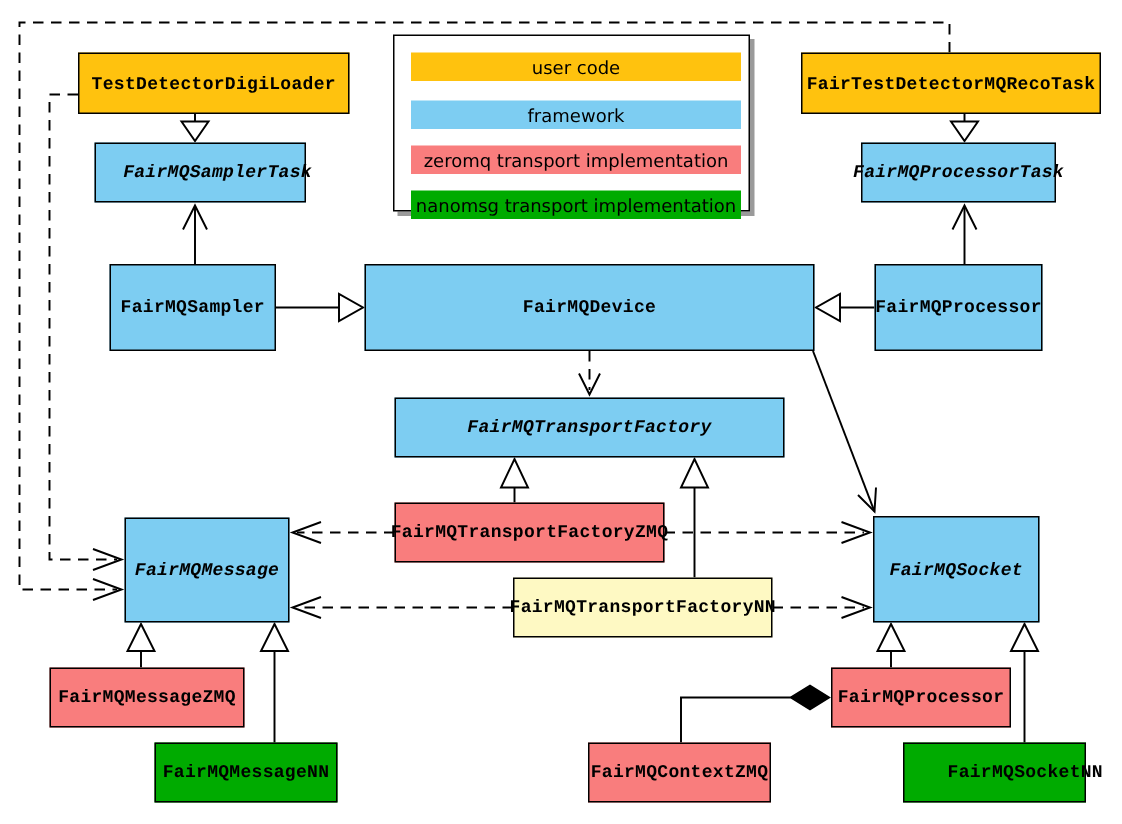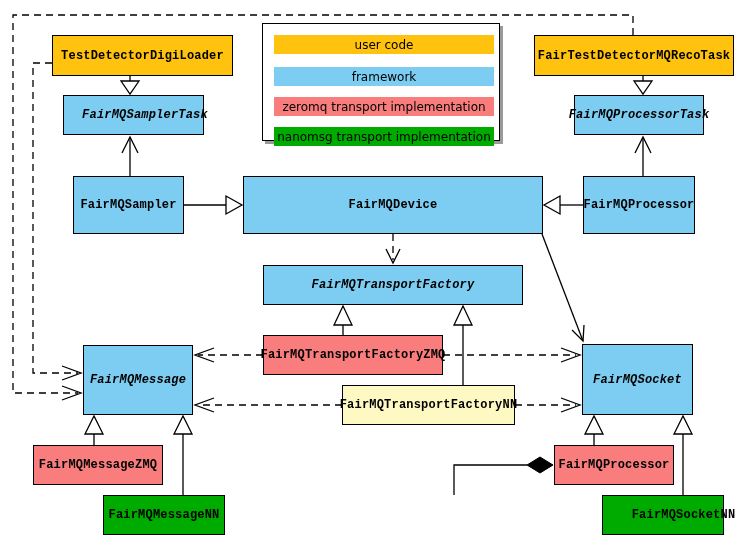--- a/index.html
+++ b/index.html
@@ -174,18 +174,19 @@
   <div class="node" style="left: 342px; top: 385px; width: 173px; height: 40px; background-color: #fef9c3;">FairMQTransportFactoryNN</div>
 
   <div class="node abstract" style="left: 83px; top: 345px; width: 110px; height: 70px; background-color: rgb(125, 205, 242);">FairMQMessage</div>
 
   <div class="node abstract" style="left: 582px; top: 344px; width: 111px; height: 71px; background-color: rgb(125, 205, 242);">FairMQSocket</div>
 
   <div class="node" style="left: 33px; top: 445px; width: 130px; height: 40px; background-color: rgb(249, 125, 125);">FairMQMessageZMQ</div>
 
   <div class="node" style="left: 103px; top: 495px; width: 122px; height: 40px; background-color: rgb(0, 171, 0);">FairMQMessageNN</div>
 
+  <div class="node" style="left: 392px; top: 495px; width: 122px; height: 40px; background-color: rgb(249, 125, 125);">FairMQContextZMQ</div>
 
   <div class="node" style="left: 554px; top: 445px; width: 120px; height: 40px; background-color: rgb(249, 125, 125);">FairMQProcessor</div>
 
   <div class="node" style="left: 602px; top: 495px; width: 122px; height: 40px; background-color: rgb(0, 171, 0); padding-left: 41px;">FairMQSocketNN</div>
 
 </div>
 
 </body></html>

